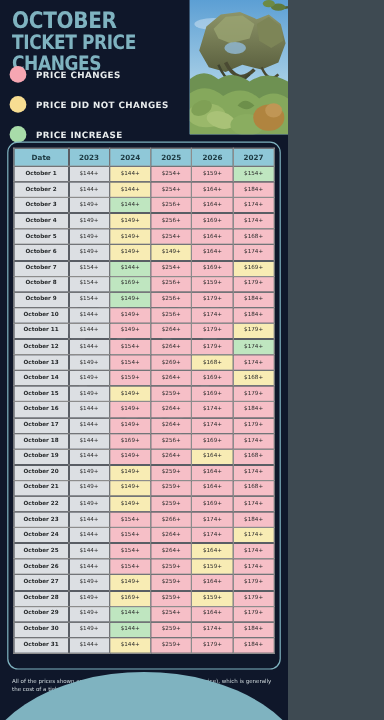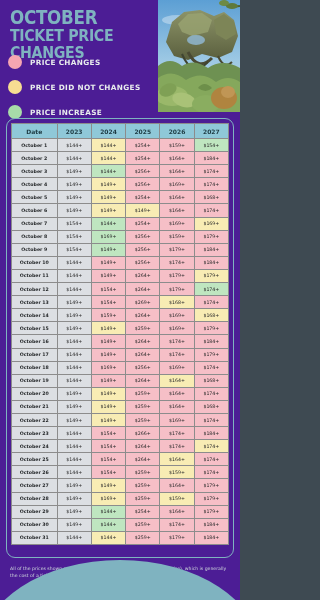--- a/index.html
+++ b/index.html
@@ -2,21 +2,21 @@
 <html><head>
 <meta charset="utf-8">
 <style>
   * { box-sizing: border-box; margin: 0; padding: 0; }
   html, body {
     width: 240px; height: 600px;
     background: #3e4a52;
     font-family: "Liberation Sans", sans-serif;
     overflow: hidden;
   }
-  #page { position: relative; width: 240px; height: 600px; background: #4c1d95; }
+  #page { position: relative; width: 240px; height: 600px; background: #0f172a; }
 
   
   .header { position: relative; height: 115px; }
   .title-block { position: absolute; left: 10px; top: 8px; width: 150px; }
   .title-main {
     font-size: 19px; line-height: 18px; font-weight: bold;
     color: #7fb3c0; letter-spacing: -0.3px;
     font-family: "DejaVu Sans", sans-serif;
     transform: scaleX(0.88); transform-origin: left center;
   }

